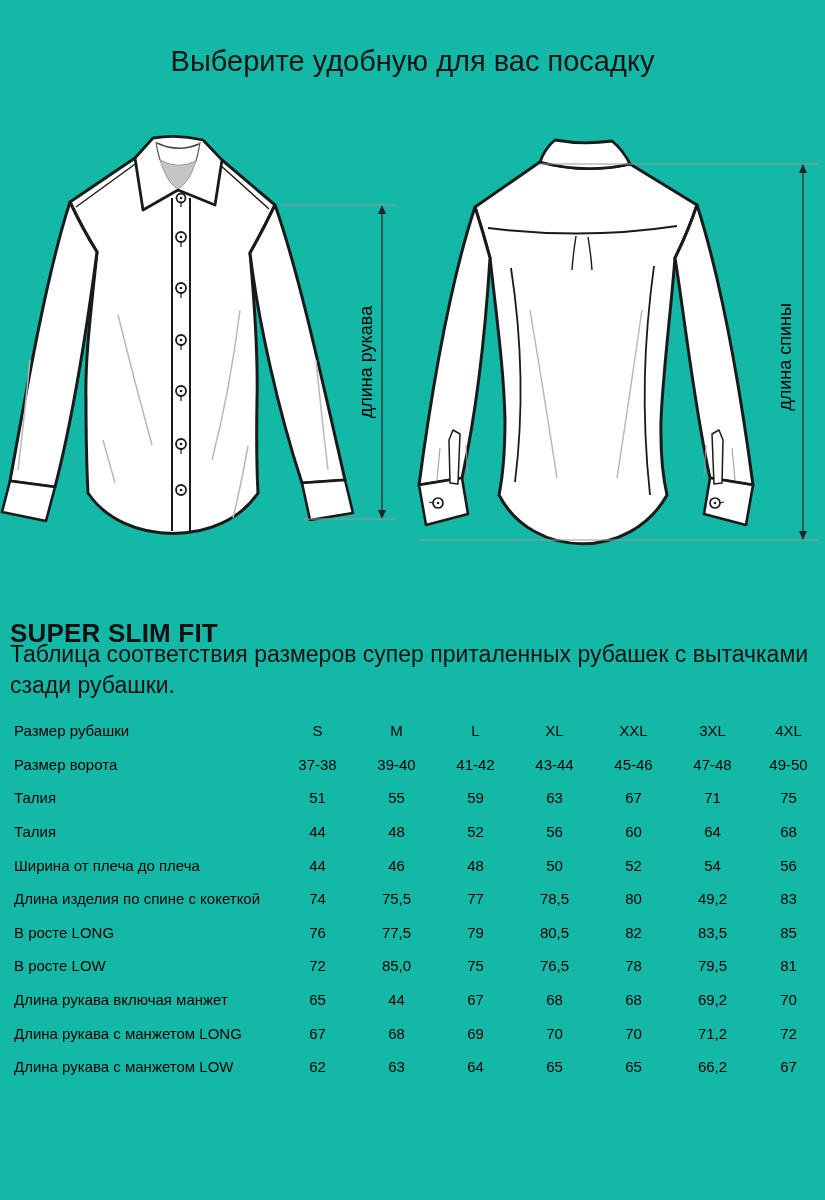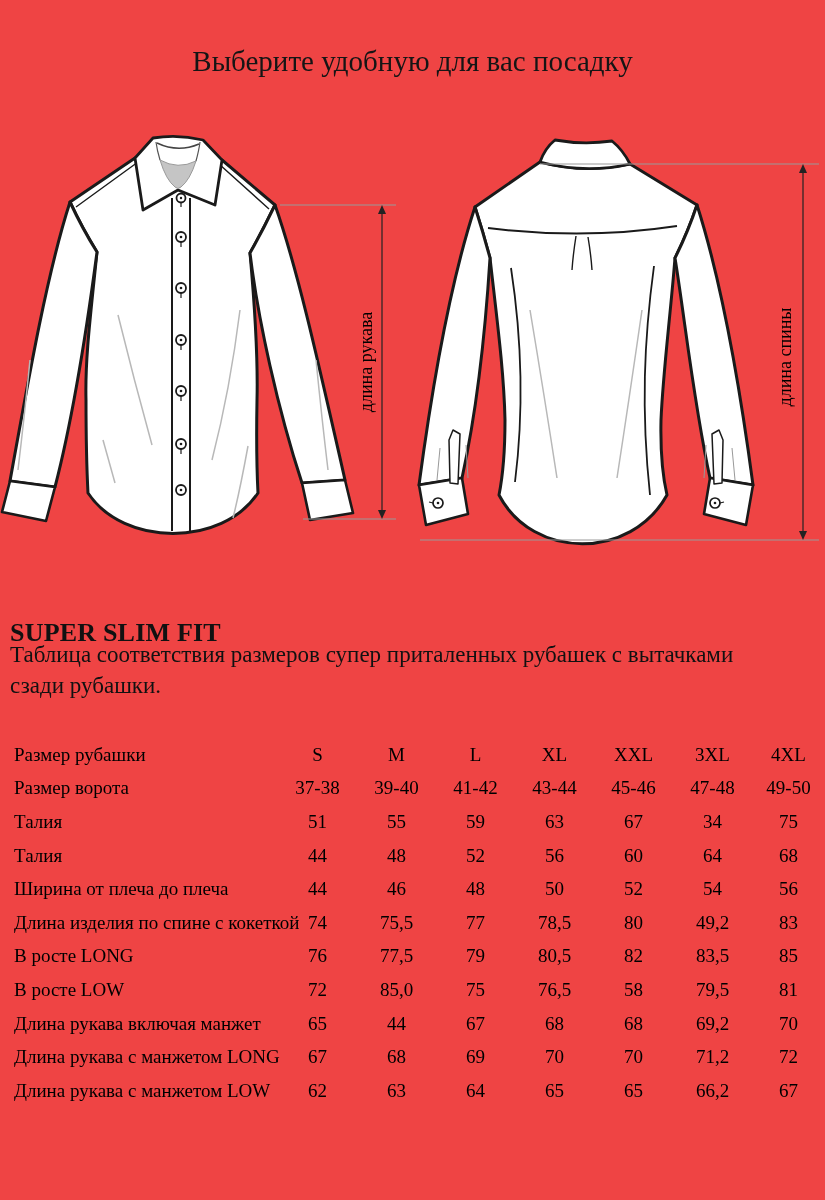--- a/index.html
+++ b/index.html
@@ -1,27 +1,27 @@
 <!DOCTYPE html>
 <html><head>
 <meta charset="utf-8">
 <style>
   html,body{margin:0;padding:0;background:#fff;}
-  .page{position:relative;width:825px;height:1200px;background:#ef4444;overflow:hidden;
-        font-family:Liberation Serif, serif;color:#111;}
+  .page{position:relative;width:825px;height:1200px;background:#14b8a6;overflow:hidden;
+        font-family:Liberation Sans, sans-serif;color:#111;}
   .title{position:absolute;top:45px;left:0;width:825px;text-align:center;
          font-size:29px;color:#151515;white-space:nowrap;}
   svg.diagram{position:absolute;overflow:visible;}
   #front-svg{left:0;top:110px;}
   #back-svg{left:405px;top:110px;}
   .heading{position:absolute;left:10px;top:618px;font-size:26px;font-weight:700;
            letter-spacing:.2px;white-space:nowrap;text-align:center;}
   .desc{position:absolute;left:10px;top:639px;width:800px;font-size:23px;line-height:31px;}
-  table.sizes{position:absolute;left:0;top:738px;width:825px;border-collapse:collapse;
-              table-layout:fixed;font-size:19px;color:#000;}
+  table.sizes{position:absolute;left:0;top:714px;width:825px;border-collapse:collapse;
+              table-layout:fixed;font-size:15px;color:#000;}
   table.sizes td{height:33.6px;padding:0;vertical-align:middle;white-space:nowrap;}
   td.lab{text-align:left;padding-left:14px !important;}
   td.val{text-align:center;}
   .shirt-line{stroke:#1a1a1a;fill:#fff;stroke-linejoin:round;stroke-linecap:round;}
 </style>
 </head>
 <body>
 
 <div class="page">
 
@@ -182,21 +182,21 @@
           <td class="val">47-48</td>
           <td class="val">49-50</td>
       </tr>
       <tr>
         <td class="lab">Талия</td>
         <td class="val">51</td>
           <td class="val">55</td>
           <td class="val">59</td>
           <td class="val">63</td>
           <td class="val">67</td>
-          <td class="val">34</td>
+          <td class="val">71</td>
           <td class="val">75</td>
       </tr>
       <tr>
         <td class="lab">Талия</td>
         <td class="val">44</td>
           <td class="val">48</td>
           <td class="val">52</td>
           <td class="val">56</td>
           <td class="val">60</td>
           <td class="val">64</td>
@@ -231,21 +231,21 @@
           <td class="val">82</td>
           <td class="val">83,5</td>
           <td class="val">85</td>
       </tr>
       <tr>
         <td class="lab">В росте LOW</td>
         <td class="val">72</td>
           <td class="val">85,0</td>
           <td class="val">75</td>
           <td class="val">76,5</td>
-          <td class="val">58</td>
+          <td class="val">78</td>
           <td class="val">79,5</td>
           <td class="val">81</td>
       </tr>
       <tr>
         <td class="lab">Длина рукава включая манжет</td>
         <td class="val">65</td>
           <td class="val">44</td>
           <td class="val">67</td>
           <td class="val">68</td>
           <td class="val">68</td>

